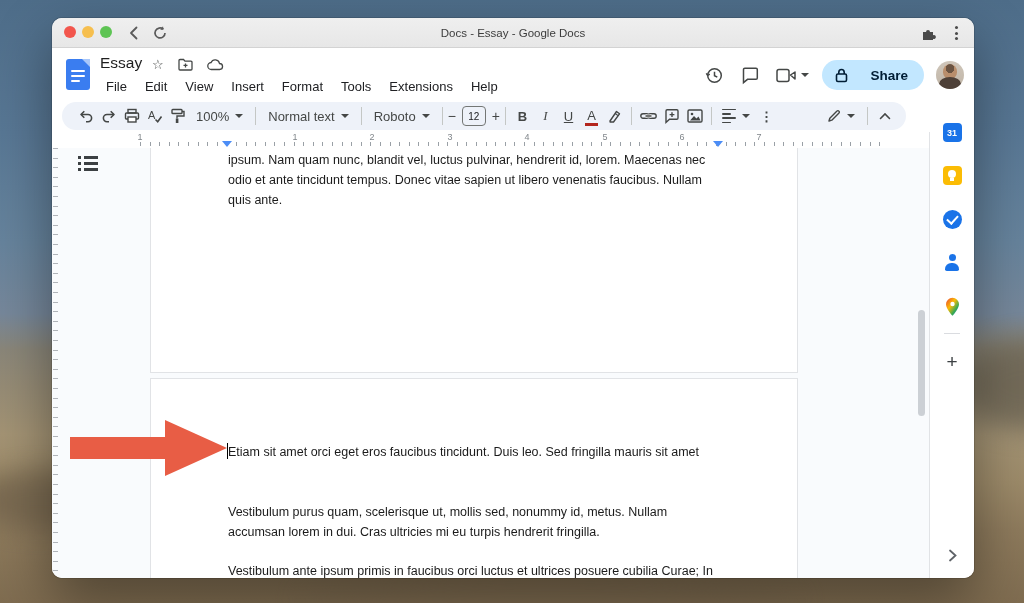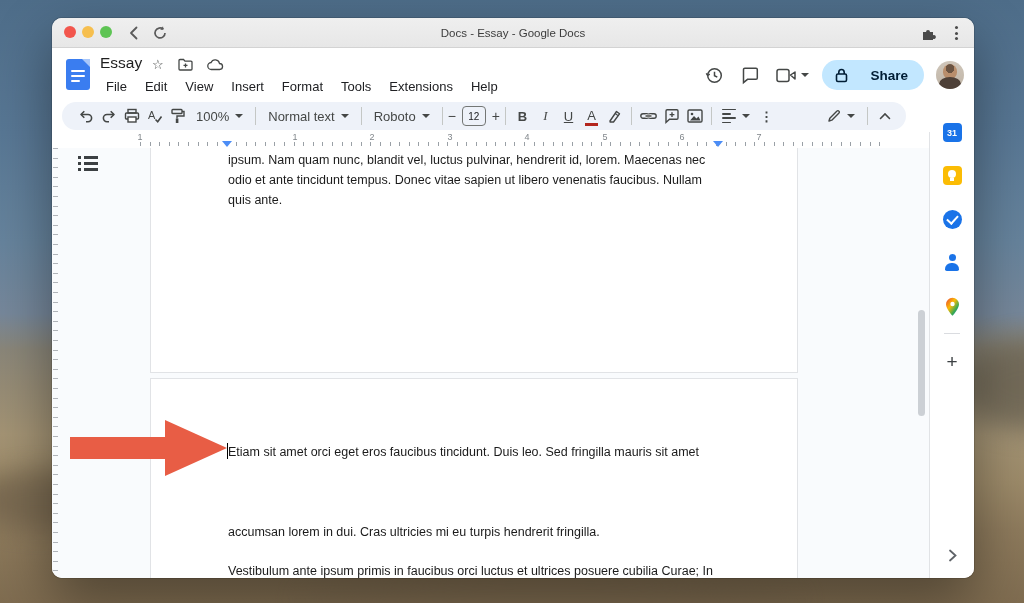--- a/index.html
+++ b/index.html
@@ -370,20 +370,21 @@
 
     <div class="page p1">
       <div class="dline" style="top:24px">odio et ante tincidunt tempus. Donec vitae sapien ut libero venenatis faucibus. Nullam</div>
       <div class="dline" style="top:4px">ipsum. Nam quam nunc, blandit vel, luctus pulvinar, hendrerit id, lorem. Maecenas nec</div>
       <div class="dline" style="top:44px">quis ante.</div>
     </div>
 
     <div class="page p2">
       <div class="cursor" style="top:64px"></div>
       <div class="dline" style="top:63px">Etiam sit amet orci eget eros faucibus tincidunt. Duis leo. Sed fringilla mauris sit amet</div>
+      <div class="dline" style="top:123px">Vestibulum purus quam, scelerisque ut, mollis sed, nonummy id, metus. Nullam</div>
       <div class="dline" style="top:143px">accumsan lorem in dui. Cras ultricies mi eu turpis hendrerit fringilla.</div>
       <div class="dline" style="top:182px">Vestibulum ante ipsum primis in faucibus orci luctus et ultrices posuere cubilia Curae; In</div>
     </div>
 
     <div class="scrollbar" style="left:866px;top:162px"></div>
   </div>
 
   <svg class="arrow" viewBox="0 0 158 56">
     <polygon points="0,17 95,17 95,0 157,28 95,56 95,39 0,39" fill="#e85d45"></polygon>
   </svg>

